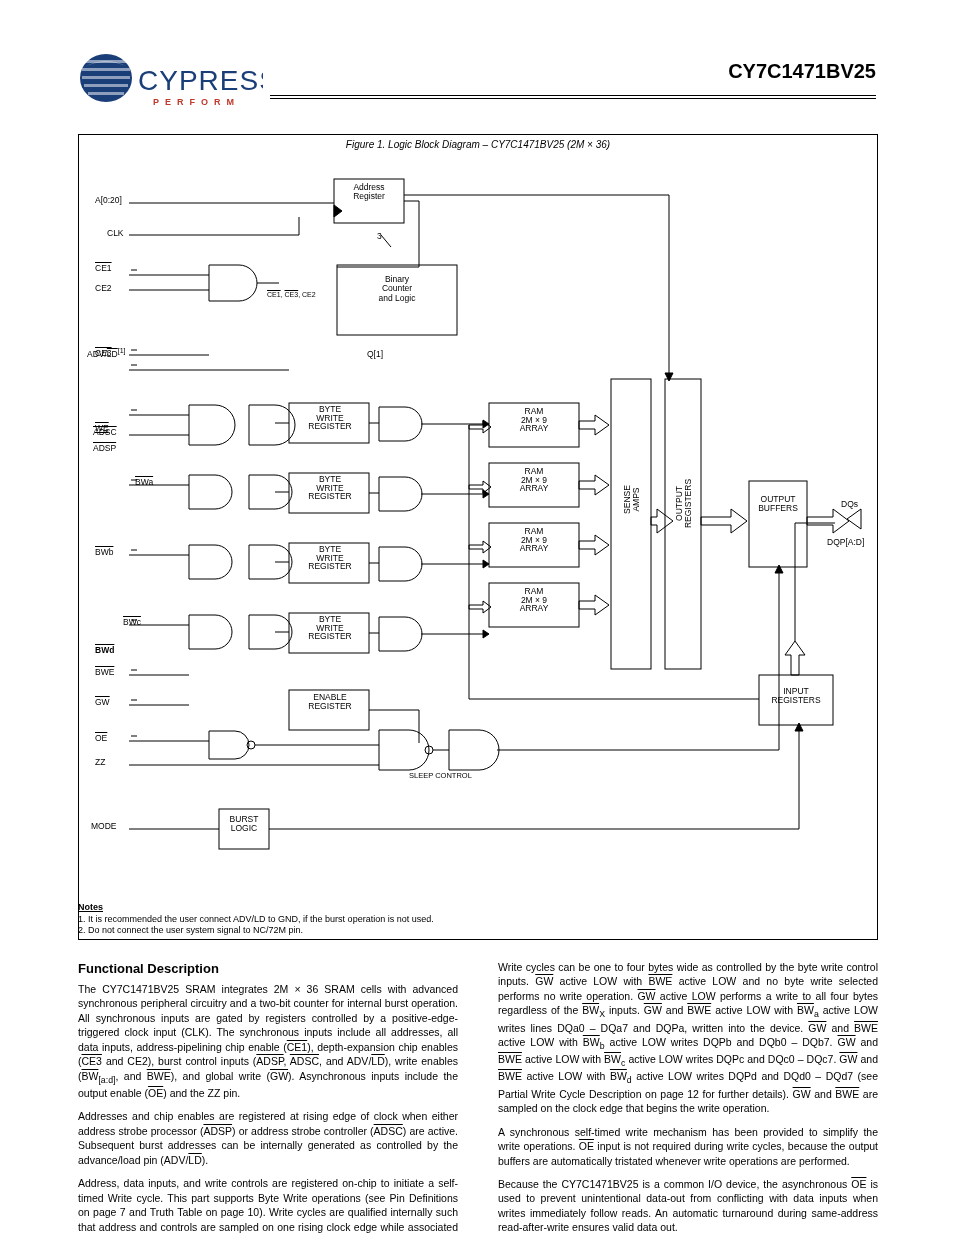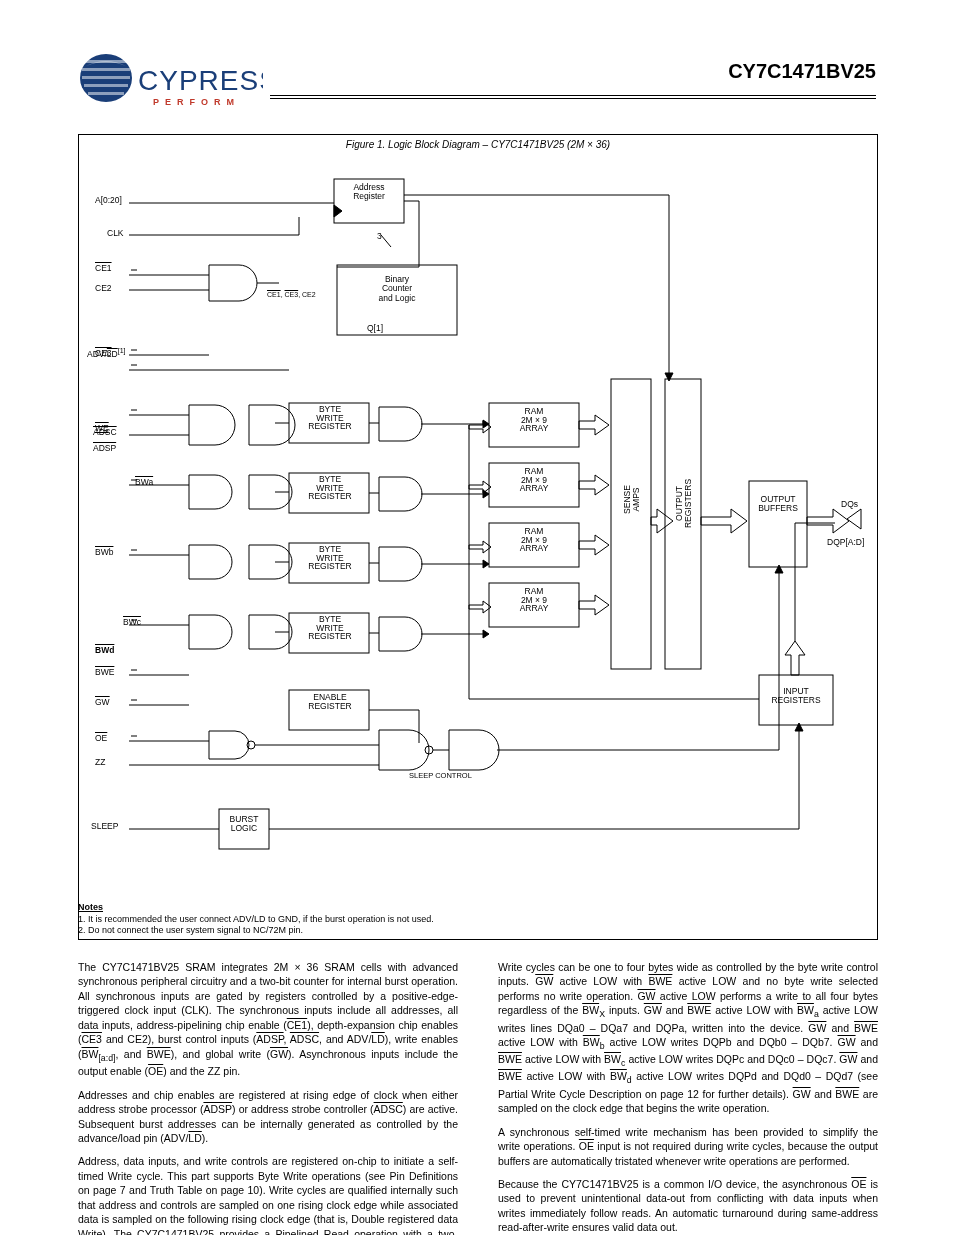--- a/index.html
+++ b/index.html
@@ -245,27 +245,27 @@
       <div class="lbl" style="top:292px; left:14px;"><span class="ov">ADSC</span></div>
       <div class="lbl" style="top:308px; left:14px;"><span class="ov">ADSP</span></div>
       <div class="lbl" style="top:342px; left:16px;padding-left:40px;"><span class="ov">BWa</span></div>
       <div class="lbl" style="top:412px; left:16px;"><span class="ov">BWb</span></div>
       <div class="lbl" style="top:482px; left:16px;padding-left:28px;"><span class="ov">BWc</span></div>
       <div class="lbl" style="top:510px; left:16px;font-weight:bold;"><span class="ov">BWd</span></div>
       <div class="lbl" style="top:532px; left:16px;"><span class="ov">BWE</span></div>
       <div class="lbl" style="top:562px; left:16px;"><span class="ov">GW</span></div>
       <div class="lbl" style="top:598px; left:16px;"><span class="ov">OE</span></div>
       <div class="lbl" style="top:622px; left:16px;">ZZ</div>
-      <div class="lbl" style="top:686px; left:12px;">SLEEP</div>
+      <div class="lbl" style="top:686px; left:12px;">MODE</div>
 
       
       <div class="lbl" style="top:48px; left:258px; width:64px; text-align:center; line-height:1.1;">Address<br>Register</div>
       <div class="lbl" style="top:96px; left:298px;">3</div>
       <div class="lbl" style="top:140px; left:264px; width:108px; text-align:center; line-height:1.1;">Binary<br>Counter<br>and Logic</div>
-      <div class="lbl" style="top:188px; left:288px;text-align:right;">Q[1]</div>
+      <div class="lbl" style="top:214px; left:288px;text-align:right;">Q[1]</div>
 
       <div class="lbl" style="top:270px; left:216px; width:70px; text-align:center; line-height:1;">BYTE<br>WRITE<br>REGISTER</div>
       <div class="lbl" style="top:340px; left:216px; width:70px; text-align:center; line-height:1;">BYTE<br>WRITE<br>REGISTER</div>
       <div class="lbl" style="top:410px; left:216px; width:70px; text-align:center; line-height:1;">BYTE<br>WRITE<br>REGISTER</div>
       <div class="lbl" style="top:480px; left:216px; width:70px; text-align:center; line-height:1;">BYTE<br>WRITE<br>REGISTER</div>
       <div class="lbl" style="top:558px; left:216px; width:70px; text-align:center; line-height:1;">ENABLE<br>REGISTER</div>
 
       <div class="lbl" style="top:272px; left:414px; width:82px; text-align:center; line-height:1;">RAM<br>2M × 9<br>ARRAY</div>
       <div class="lbl" style="top:332px; left:414px; width:82px; text-align:center; line-height:1;">RAM<br>2M × 9<br>ARRAY</div>
       <div class="lbl" style="top:392px; left:414px; width:82px; text-align:center; line-height:1;">RAM<br>2M × 9<br>ARRAY</div>
@@ -285,20 +285,21 @@
     </div>
   </div>
 
   <div class="diag-notes">
     <span class="nb">Notes</span><br>
     <span>1. It is recommended the user connect ADV/LD to GND, if the burst operation is not used.</span><br>
     <span>2. Do not connect the user system signal to NC/72M pin.</span>
   </div>
 
   <div class="col1">
+    <div class="sec-h">Functional Description</div>
     <p>
       <span>The CY7C1471BV25 SRAM integrates 2M × 36 SRAM cells with advanced synchronous peripheral circuitry and a two-bit counter for internal burst operation. All synchronous inputs are gated by registers controlled by a positive-edge-triggered clock input (CLK). The synchronous inputs include all addresses, all data inputs, address-pipelining chip enable (</span><span class="ov">CE1</span><span>), depth-expansion chip enables (</span><span class="ov">CE3</span><span> and CE2), burst control inputs (</span><span class="ov">ADSP</span><span>, </span><span class="ov">ADSC</span><span>, and ADV/</span><span class="ov">LD</span><span>), write enables (</span><span class="ov">BW</span><sub>[a:d]</sub><span>, and </span><span class="ov">BWE</span><span>), and global write (</span><span class="ov">GW</span><span>). Asynchronous inputs include the output enable (</span><span class="ov">OE</span><span>) and the ZZ pin.</span>
     </p>
     <p>
       <span>Addresses and chip enables are registered at rising edge of clock when either address strobe processor (</span><span class="ov">ADSP</span><span>) or address strobe controller (</span><span class="ov">ADSC</span><span>) are active. Subsequent burst addresses can be internally generated as controlled by the advance/load pin (ADV/</span><span class="ov">LD</span><span>).</span>
     </p>
     <p>Address, data inputs, and write controls are registered on-chip to initiate a self-timed Write cycle. This part supports Byte Write operations (see Pin Definitions on page 7 and Truth Table on page 10). Write cycles are qualified internally such that address and controls are sampled on one rising clock edge while associated data is sampled on the following rising clock edge (that is, Double registered data Write). The CY7C1471BV25 provides a Pipelined Read operation with a two-cycle latency.</p>
   </div>
 
   <div class="col2">

